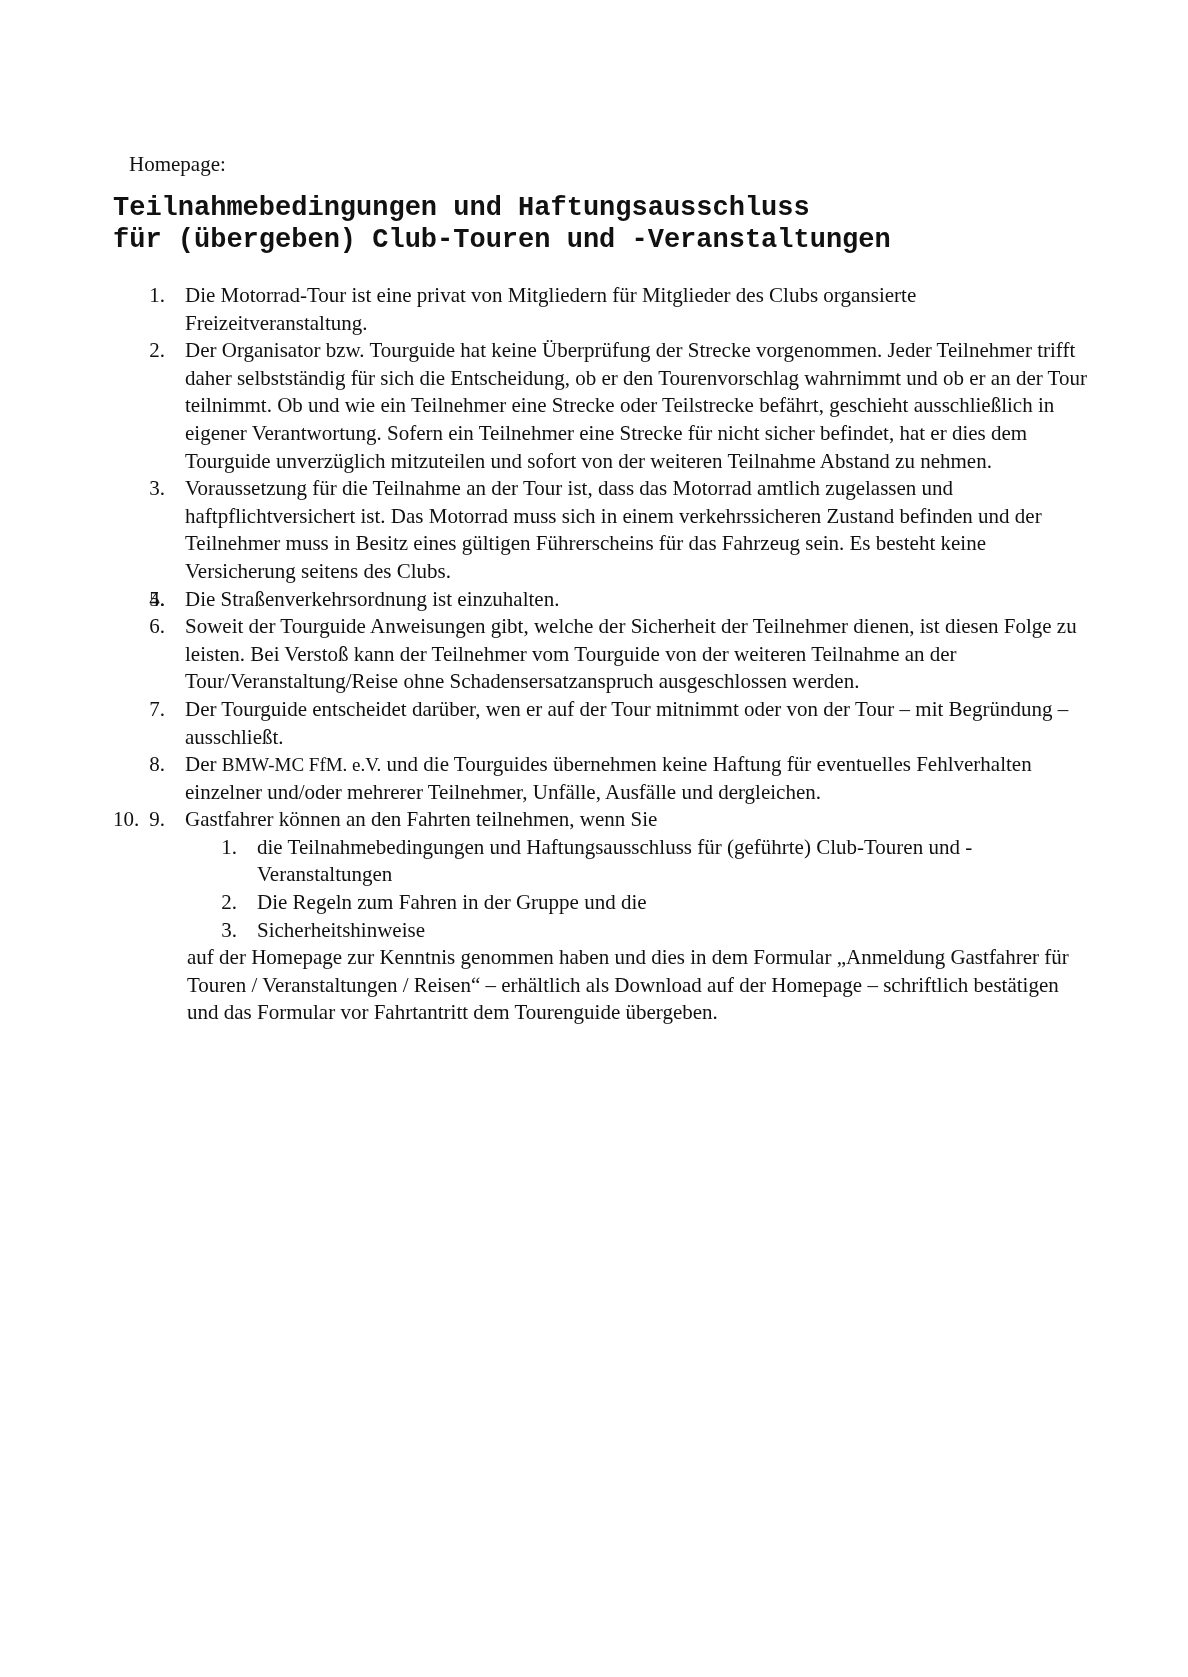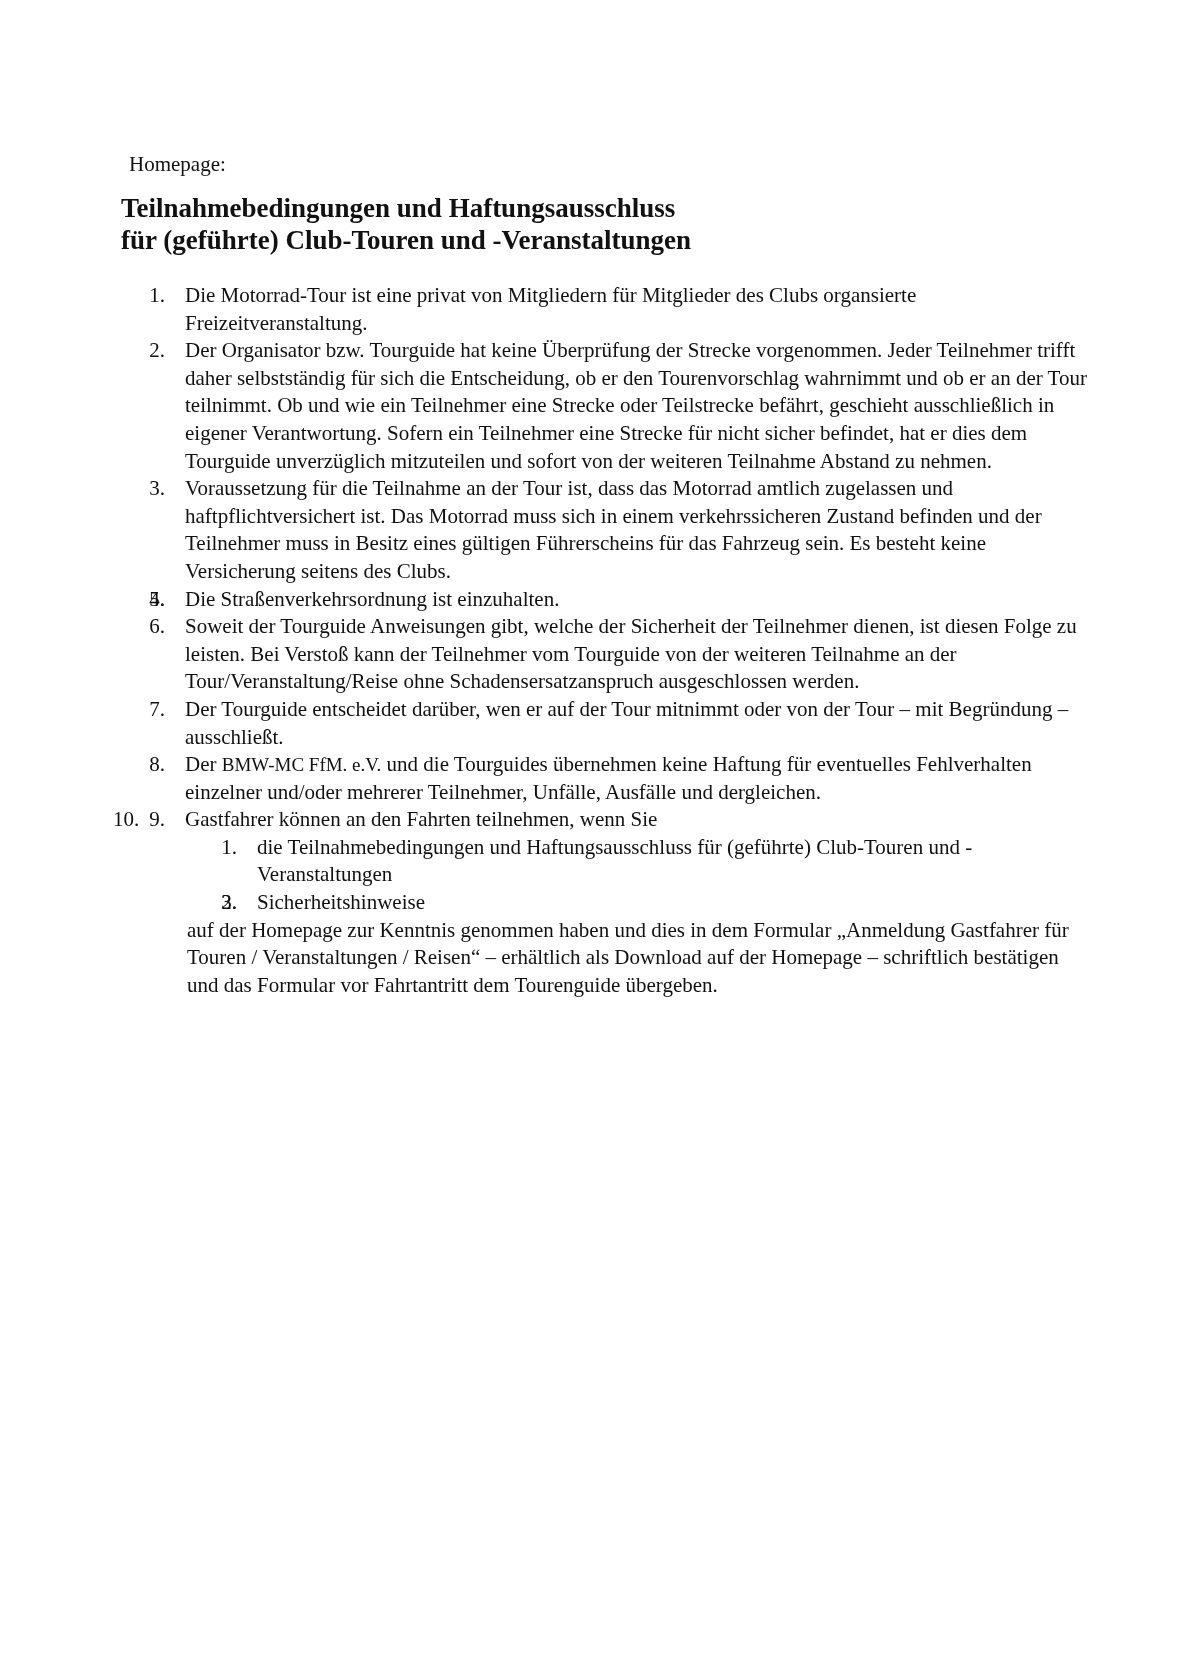--- a/index.html
+++ b/index.html
@@ -1,52 +1,52 @@
 <!DOCTYPE html>
 <html><head>
 <meta charset="utf-8">
 <style>
   html, body { margin: 0; padding: 0; background: #ffffff; }
   body { width: 1188px; height: 1677px; position: relative; overflow: hidden;
          font-family: "Liberation Serif", "DejaVu Serif", serif; color: #111; }
   .page { position: absolute; left: 113px; top: 136px; width: 980px; }
   .pre-title { font-size: 21px; line-height: 24px; margin: 16px; }
-  .title { font-size: 27px; font-weight: bold; line-height: 32px; margin: 4px 0 0 8px; }
+  .title { font-size: 27px; font-weight: bold; line-height: 32px; margin: 4px 0 0 0; font-family: Liberation Mono, monospace; }
   ol.main { list-style: none; margin: 26px 0 0 0; padding: 0; }
   ol.main > li { position: relative; padding-left: 72px; font-size: 21px; line-height: 27.6px; }
   .num { position: absolute; left: 0; width: 52px; text-align: right; }
   .num.ten { left: 0; width: 67px; text-align: left; }
   .sans { font-family: Liberation Serif, serif; font-size: 19px; }
   ol.sub { list-style: none; margin: 0; padding: 0; }
   ol.sub > li { position: relative; padding-left: 72px; }
   ol.sub .num { left: 0; width: 52px; }
   .tail { margin-left: 2px; }
 </style>
 </head>
 <body>
 
 <div class="page">
   <p class="pre-title">Homepage:</p>
   <h1 class="title">
     <span>Teilnahmebedingungen und Haftungsausschluss</span><br>
-    <span>für (geführte) Club-Touren und -Veranstaltungen</span>
+    <span>für (übergeben) Club-Touren und -Veranstaltungen</span>
   </h1>
 
   <ol class="main">
     <li><span class="num">1.</span><span>Die Motorrad-Tour ist eine privat von Mitgliedern für Mitglieder des Clubs organsierte Freizeitveranstaltung.</span></li>
     <li><span class="num">2.</span><span>Der Organisator bzw. Tourguide hat keine Überprüfung der Strecke vorgenommen. Jeder Teilnehmer trifft daher selbstständig für sich die Entscheidung, ob er den Tourenvorschlag wahrnimmt und ob er an der Tour teilnimmt. Ob und wie ein Teilnehmer eine Strecke oder Teilstrecke befährt, geschieht ausschließlich in eigener Verantwortung. Sofern ein Teilnehmer eine Strecke für nicht sicher befindet, hat er dies dem Tourguide unverzüglich mitzuteilen und sofort von der weiteren Teilnahme Abstand zu nehmen.</span></li>
     <li><span class="num">3.</span><span>Voraussetzung für die Teilnahme an der Tour ist, dass das Motorrad amtlich zugelassen und haftpflichtversichert ist. Das Motorrad muss sich in einem verkehrssicheren Zustand befinden und der Teilnehmer muss in Besitz eines gültigen Führerscheins für das Fahrzeug sein. Es besteht keine Versicherung seitens des Clubs.</span></li>
     <li><span class="num">4.</span></li>
     <li><span class="num">5.</span><span>Die Straßenverkehrsordnung ist einzuhalten.</span></li>
     <li><span class="num">6.</span><span>Soweit der Tourguide Anweisungen gibt, welche der Sicherheit der Teilnehmer dienen, ist diesen Folge zu leisten. Bei Verstoß kann der Teilnehmer vom Tourguide von der weiteren Teilnahme an der Tour/Veranstaltung/Reise ohne Schadensersatzanspruch ausgeschlossen werden.</span></li>
     <li><span class="num">7.</span><span>Der Tourguide entscheidet darüber, wen er auf der Tour mitnimmt oder von der Tour – mit Begründung – ausschließt.</span></li>
     <li><span class="num">8.</span><span>Der </span><span class="sans">BMW-MC FfM. e.V.</span><span> und die Tourguides übernehmen keine Haftung für eventuelles Fehlverhalten einzelner und/oder mehrerer Teilnehmer, Unfälle, Ausfälle und dergleichen.</span></li>
     <li><span class="num">9.</span></li>
     <li><span class="num ten">10.</span><span>Gastfahrer können an den Fahrten teilnehmen, wenn Sie</span>
       <ol class="sub">
         <li><span class="num">1.</span><span>die Teilnahmebedingungen und Haftungsausschluss für (geführte) Club-Touren und -Veranstaltungen</span></li>
-        <li><span class="num">2.</span></li>
+        <li><span class="num">2.</span><span>Die Regeln zum Fahren in der Gruppe und die</span></li>
         <li><span class="num">3.</span><span>Sicherheitshinweise</span></li>
       </ol>
       <div class="tail">auf der Homepage zur Kenntnis genommen haben und dies in dem Formular „Anmeldung Gastfahrer für Touren / Veranstaltungen / Reisen“ – erhältlich als Download auf der Homepage – schriftlich bestätigen und das Formular vor Fahrtantritt dem Tourenguide übergeben.</div>
     </li>
   </ol>
 </div>
 
 </body></html>

